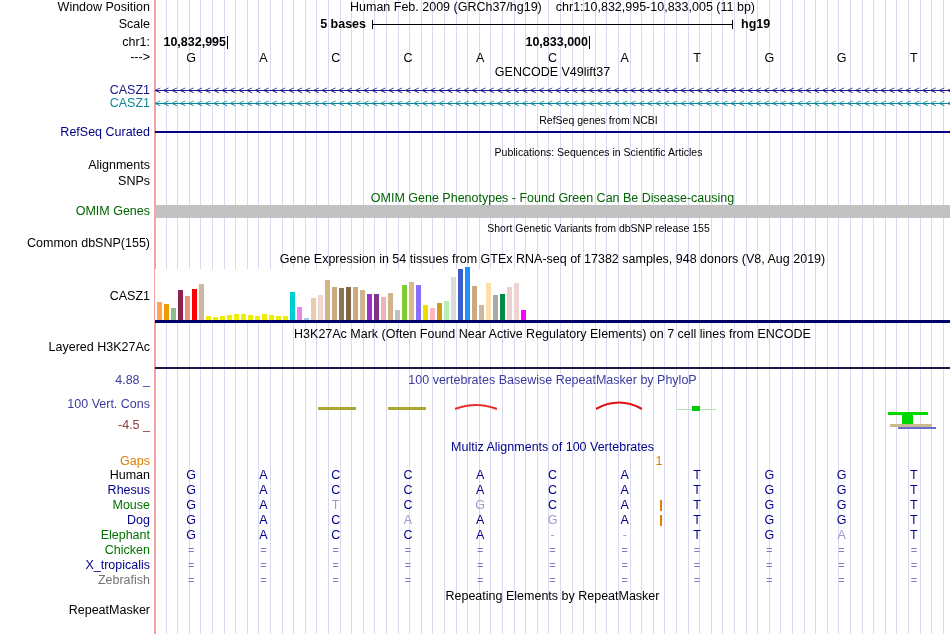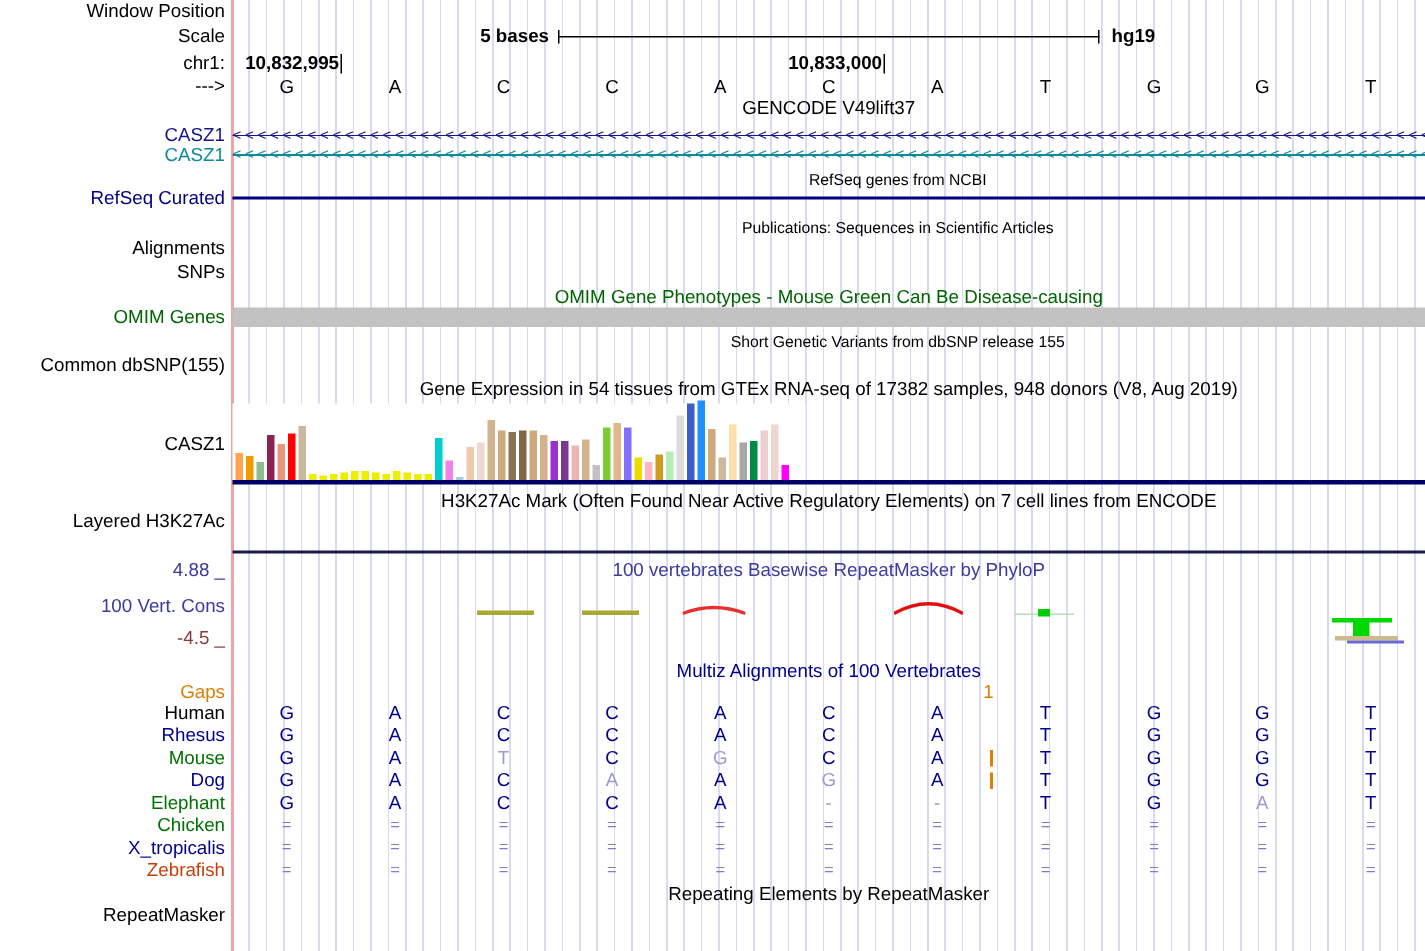--- a/index.html
+++ b/index.html
@@ -35,20 +35,24 @@
   svg{display:block;}
 </style>
 </head>
 <body>
 
 <div class="screen">
   <div class="grid"></div>
   <div class="marker"></div>
 
   <div class="lbl" style="top:1px">Window Position</div>
+  <div class="title hdr" style="top:1px">
+    <span>Human Feb. 2009 (GRCh37/hg19)</span>
+    <span>chr1:10,832,995-10,833,005 (11 bp)</span>
+  </div>
 
   <div class="lbl" style="top:18px">Scale</div>
   <div class="coord" style="top:18px;right:584px">5 bases</div>
   <div style="position:absolute;left:372px;top:24px;width:361px;height:1px;background:#000"></div>
   <div class="tick" style="left:372px;top:20px;height:9px"></div>
   <div class="tick" style="left:732px;top:20px;height:9px"></div>
   <div class="coord" style="top:18px;left:741px">hg19</div>
 
   <div class="lbl" style="top:36px">chr1:</div>
   <div class="coord" style="top:36px;right:724px">10,832,995</div>
@@ -78,21 +82,21 @@
   <div class="gene-line" id="gene-line-1" style="top: 97px; color: rgb(13, 138, 154);">&lt;&lt;&lt;&lt;&lt;&lt;&lt;&lt;&lt;&lt;&lt;&lt;&lt;&lt;&lt;&lt;&lt;&lt;&lt;&lt;&lt;&lt;&lt;&lt;&lt;&lt;&lt;&lt;&lt;&lt;&lt;&lt;&lt;&lt;&lt;&lt;&lt;&lt;&lt;&lt;&lt;&lt;&lt;&lt;&lt;&lt;&lt;&lt;&lt;&lt;&lt;&lt;&lt;&lt;&lt;&lt;&lt;&lt;&lt;&lt;&lt;&lt;&lt;&lt;&lt;&lt;&lt;&lt;&lt;&lt;&lt;&lt;&lt;&lt;&lt;&lt;&lt;&lt;&lt;&lt;&lt;&lt;&lt;&lt;&lt;&lt;&lt;&lt;&lt;&lt;&lt;&lt;&lt;&lt;&lt;&lt;&lt;&lt;&lt;&lt;&lt;&lt;&lt;&lt;&lt;&lt;&lt;&lt;&lt;&lt;&lt;&lt;&lt;&lt;&lt;&lt;&lt;&lt;&lt;&lt;</div>
 
   <div class="title small" style="top:114px">RefSeq genes from NCBI</div>
   <div class="lbl" style="top:126px;color:#000080">RefSeq Curated</div>
   <div class="hline" style="top:131px;height:2px;background:#000080"></div>
 
   <div class="title small" style="top:146px">Publications: Sequences in Scientific Articles</div>
   <div class="lbl" style="top:159px">Alignments</div>
   <div class="lbl" style="top:175px">SNPs</div>
 
-  <div class="title" style="top:192px;color:#006400">OMIM Gene Phenotypes - Mouse Green Can Be Disease-causing</div>
+  <div class="title" style="top:192px;color:#006400">OMIM Gene Phenotypes - Found Green Can Be Disease-causing</div>
   <div class="graybar"></div>
   <div class="lbl" style="top:205px;color:#006400">OMIM Genes</div>
 
   <div class="title small" style="top:222px">Short Genetic Variants from dbSNP release 155</div>
   <div class="lbl" style="top:237px">Common dbSNP(155)</div>
 
   <div class="title" style="top:253px">Gene Expression in 54 tissues from GTEx RNA-seq of 17382 samples, 948 donors (V8, Aug 2019)</div>
   <div class="lbl" style="top:290px">CASZ1</div>
   <div class="gtexbox" id="gtex-bars">
       <div style="height: 18px; background: rgb(255, 165, 79);"></div>
@@ -263,21 +267,21 @@
       <span class="acell eq" style="left: 263.409px; top: 559px;">=</span>
       <span class="acell eq" style="left: 335.682px; top: 559px;">=</span>
       <span class="acell eq" style="left: 407.955px; top: 559px;">=</span>
       <span class="acell eq" style="left: 480.227px; top: 559px;">=</span>
       <span class="acell eq" style="left: 552.5px; top: 559px;">=</span>
       <span class="acell eq" style="left: 624.773px; top: 559px;">=</span>
       <span class="acell eq" style="left: 697.045px; top: 559px;">=</span>
       <span class="acell eq" style="left: 769.318px; top: 559px;">=</span>
       <span class="acell eq" style="left: 841.591px; top: 559px;">=</span>
       <span class="acell eq" style="left: 913.864px; top: 559px;">=</span>
-      <div class="lbl" style="top: 574px; color: #c2410c;">Zebrafish</div>
+      <div class="lbl" style="top: 574px; color: #737373;">Zebrafish</div>
       <span class="acell eq" style="left: 191.136px; top: 574px;">=</span>
       <span class="acell eq" style="left: 263.409px; top: 574px;">=</span>
       <span class="acell eq" style="left: 335.682px; top: 574px;">=</span>
       <span class="acell eq" style="left: 407.955px; top: 574px;">=</span>
       <span class="acell eq" style="left: 480.227px; top: 574px;">=</span>
       <span class="acell eq" style="left: 552.5px; top: 574px;">=</span>
       <span class="acell eq" style="left: 624.773px; top: 574px;">=</span>
       <span class="acell eq" style="left: 697.045px; top: 574px;">=</span>
       <span class="acell eq" style="left: 769.318px; top: 574px;">=</span>
       <span class="acell eq" style="left: 841.591px; top: 574px;">=</span>

